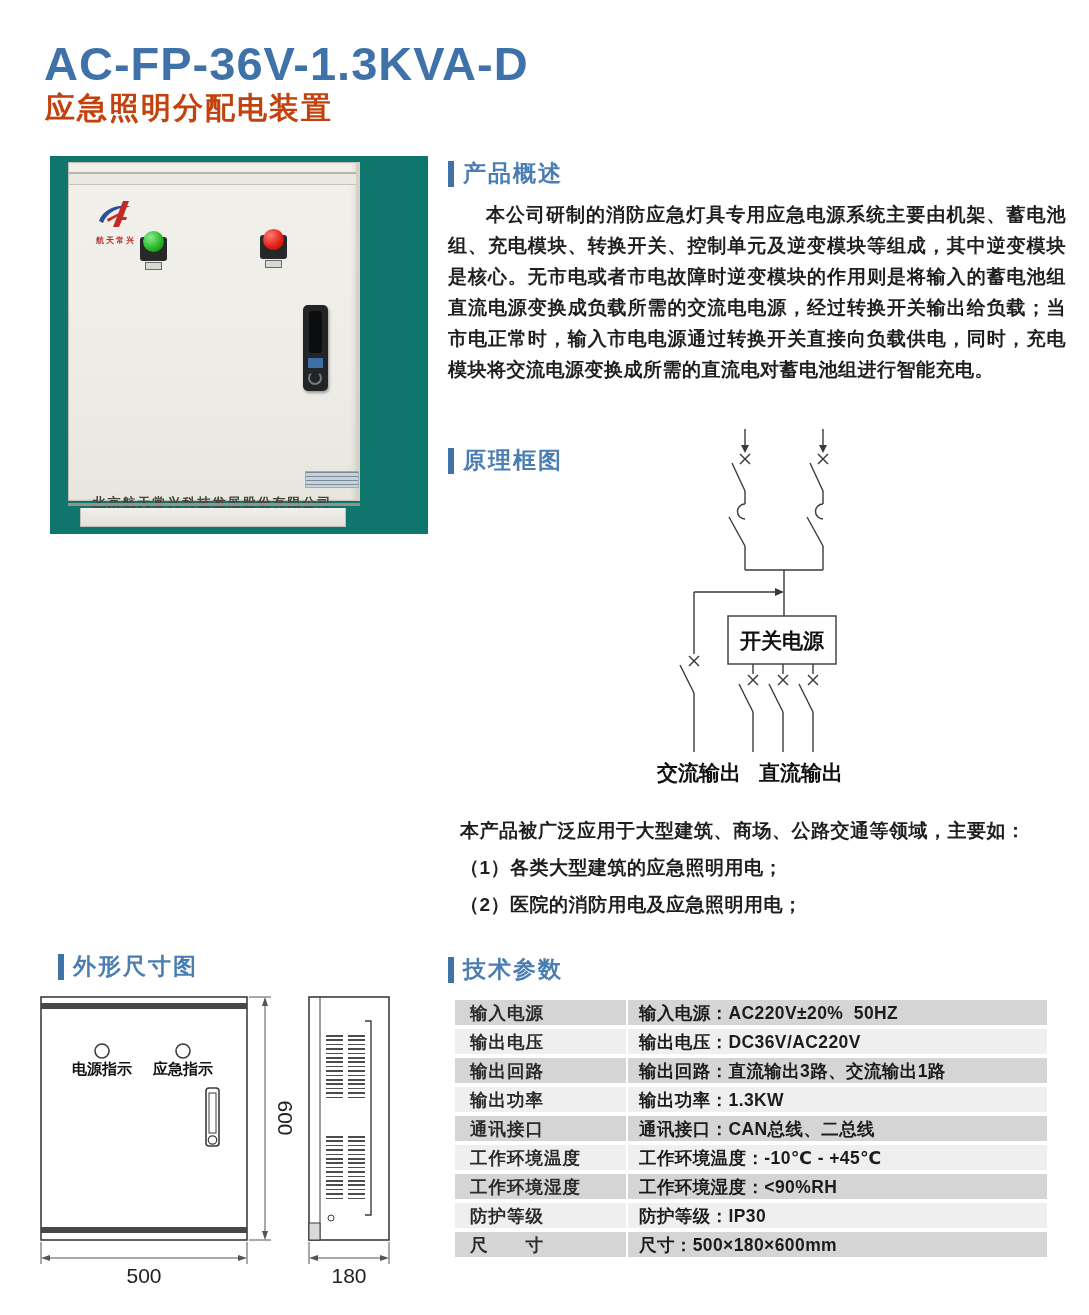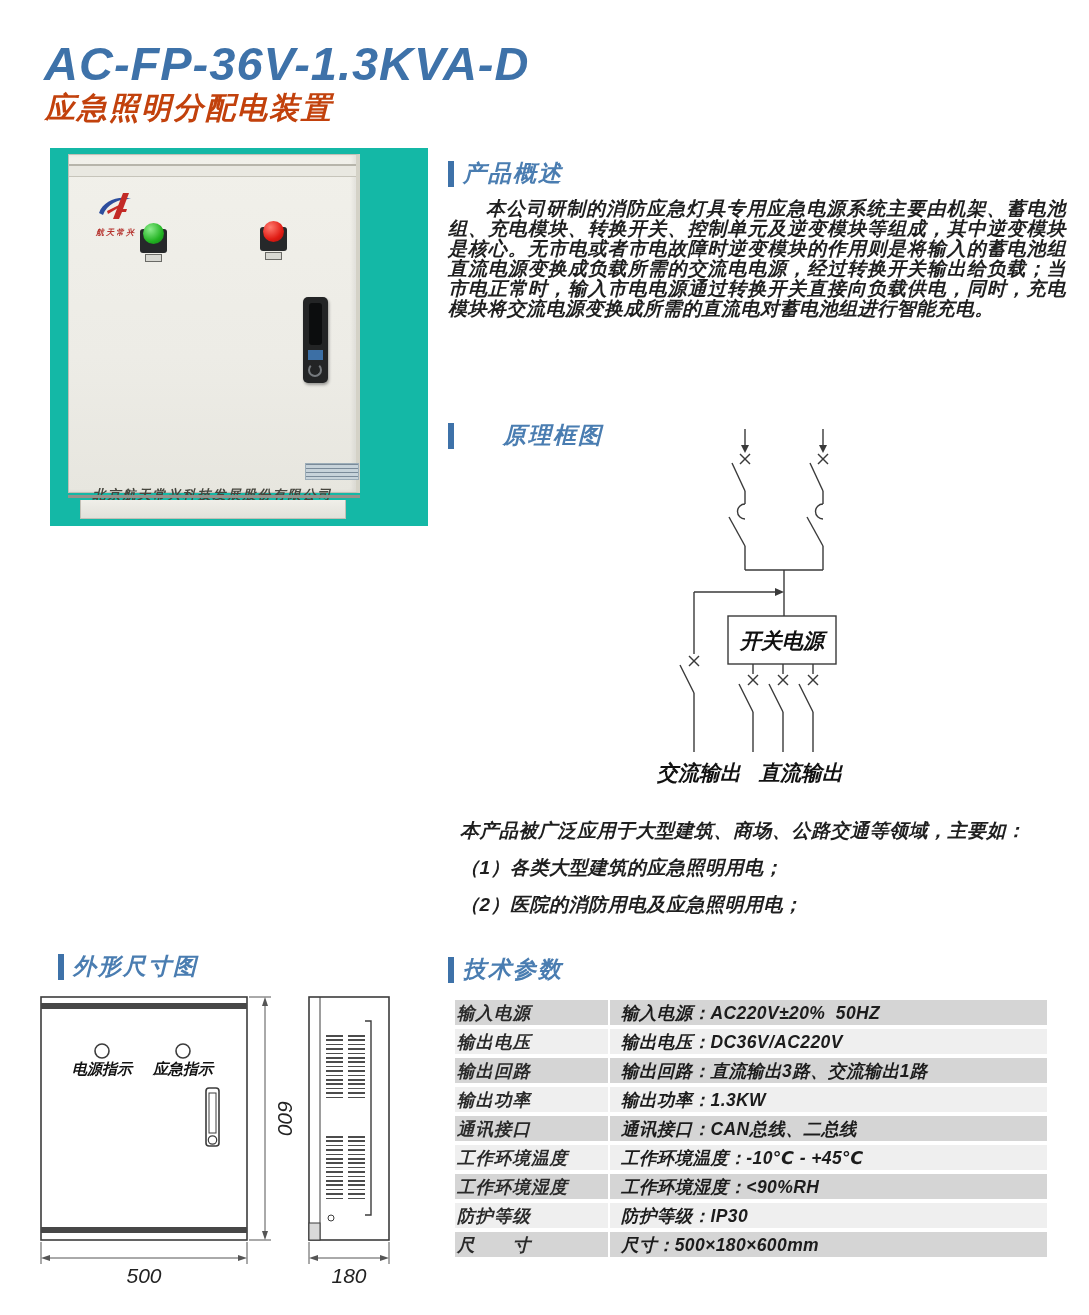--- a/index.html
+++ b/index.html
@@ -1,42 +1,42 @@
 <!DOCTYPE html>
 <html><head>
 <meta charset="utf-8">
 <style>
   * { margin:0; padding:0; box-sizing:border-box; }
   html,body { background:#ffffff; }
   body { font-family:"Liberation Sans","DejaVu Sans",sans-serif; color:#1c1c1c; }
-  .page { position:relative; width:1089px; height:1315px; background:#fff; overflow:hidden;font-style:italic; }
+  .page { position:relative; width:1089px; height:1315px; background:#fff; overflow:hidden; }
 
   
   .page-title { position:absolute; left:44px; top:36px; font-size:47px; font-weight:bold;
                 color:#3e72a9; letter-spacing:1px; }
   .page-subtitle { position:absolute; left:45px; top:88px; font-size:30px; font-weight:bold;
                    color:#c2410c; letter-spacing:2px; }
 
   
   .sec-head { position:absolute; display:flex; align-items:center;text-align:center; }
   .sec-bar { width:6px; height:26px; background:#3e72a9; margin-right:9px; }
   .sec-label { font-size:23px; font-weight:bold; color:#4a7db1; letter-spacing:2px; }
 
   
   .overview-text { position:absolute; left:448px; top:199px; width:618px;
-                   font-size:19px; line-height:20px; font-weight:bold; color:#1f1f1f;
+                   font-size:19px; line-height:31px; font-weight:bold; color:#1f1f1f;
                    text-align:justify; text-indent:2em; letter-spacing:0.5px; }
 
   
   .apps { position:absolute; left:460px; top:812px; width:600px; font-size:19px;
           font-weight:bold; color:#1f1f1f; }
   .apps .line { line-height:37px; letter-spacing:0.5px; }
 
   
-  .photo { position:absolute; left:50px; top:148px; width:378px; height:378px; background:#14b8a6; }
+  .photo { position:absolute; left:50px; top:156px; width:378px; height:378px; background:#0f766e; }
   .cabinet { position:absolute; left:18px; top:6px; width:292px; height:339px;
              background:linear-gradient(180deg,#f1f0ea 0%,#edece6 60%,#e7e6df 100%);
              border:1px solid #c2c0b6; border-right:4px solid #d4d2c7;
              box-shadow:inset -3px 0 4px rgba(0,0,0,0.06); }
   .cab-topseam { position:absolute; left:0; top:9px; width:100%; height:13px;
                  border-top:2px solid #b7b5ab; border-bottom:1px solid #c6c4ba;
                  background:#e9e8e1; }
   .cab-logo { position:absolute; left:24px; top:36px; width:44px; height:34px; }
   .cab-logo-text { position:absolute; left:14px; top:72px; width:66px; text-align:center;
                    font-size:8px; color:#b5322d; font-weight:bold; letter-spacing:2px; }
@@ -65,22 +65,22 @@
   
   svg text { font-family:"Liberation Sans","DejaVu Sans",sans-serif; }
   .principle-svg { position:absolute; left:440px; top:415px; }
   .dims-svg { position:absolute; left:30px; top:990px; }
   .vent { position:absolute; width:17px;
           background:repeating-linear-gradient(180deg,#4c4c4c 0 1.6px,transparent 1.6px 4.4px); }
 
   
   .specs { position:absolute; left:455px; top:1000px; width:592px; }
   .spec-row { display:flex; height:25px; margin-bottom:4px; font-size:17.5px; font-weight:bold; }
-  .spec-row .cell-l { width:153px; background:#d5d5d5; display:flex; align-items:center;
-                      padding-left:2px; color:#2a2a2a; letter-spacing:1px; }
+  .spec-row .cell-l { width:171px; background:#d5d5d5; display:flex; align-items:center;
+                      padding-left:15px; color:#2a2a2a; letter-spacing:1px; }
   .spec-row .cell-r { flex:1; background:#d5d5d5; margin-left:2px; display:flex; align-items:center;
                       padding-left:11px; color:#1c1c1c; letter-spacing:0.4px; white-space:pre; }
   .spec-row.alt .cell-l, .spec-row.alt .cell-r { background:#efefef; }
 </style>
 </head>
 <body>
 
 <div class="page">
 
   <div class="page-title">AC-FP-36V-1.3KVA-D</div>
@@ -118,21 +118,21 @@
     <div class="cab-baseline"></div>
     <div class="cab-base"></div>
   </div>
 
   <div class="sec-head" style="left:448px; top:158px;">
     <div class="sec-bar"></div>
     <div class="sec-label">产品概述</div>
   </div>
   <div class="overview-text">本公司研制的消防应急灯具专用应急电源系统主要由机架、蓄电池组、充电模块、转换开关、控制单元及逆变模块等组成，其中逆变模块是核心。无市电或者市电故障时逆变模块的作用则是将输入的蓄电池组直流电源变换成负载所需的交流电电源，经过转换开关输出给负载；当市电正常时，输入市电电源通过转换开关直接向负载供电，同时，充电模块将交流电源变换成所需的直流电对蓄电池组进行智能充电。</div>
 
-  <div class="sec-head" style="left:448px; top:420px;gap:40px;">
+  <div class="sec-head" style="left:448px; top:445px;">
     <div class="sec-bar"></div>
     <div class="sec-label">原理框图</div>
   </div>
 
   <svg class="principle-svg" width="630" height="380" viewBox="440 415 630 380">
     <g stroke="#3a3a3a" stroke-width="1.4" fill="none">
 
       <line x1="745" y1="429" x2="745" y2="448"></line>
       <polygon points="745,453 741,445 749,445" fill="#3a3a3a" stroke="none"></polygon>
       <line x1="740" y1="454" x2="750" y2="464"></line>

